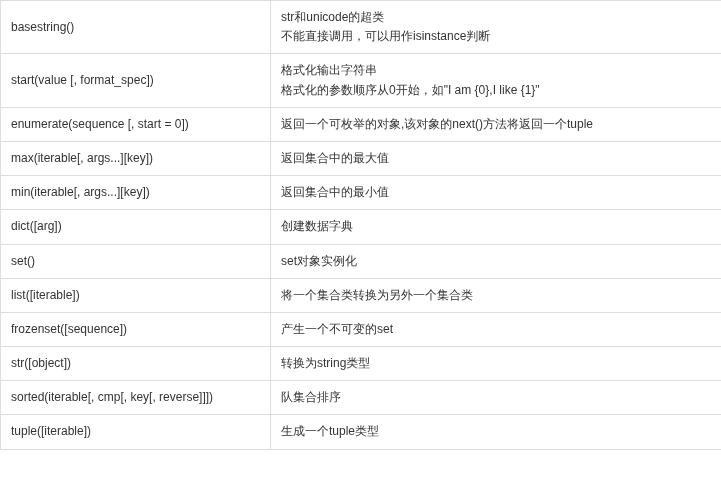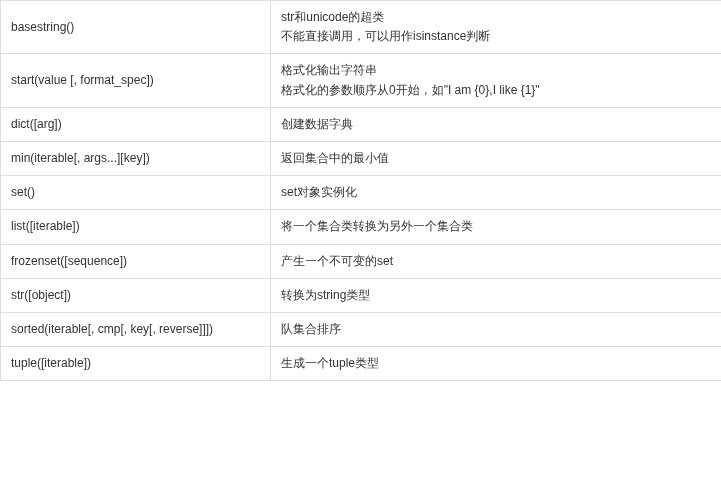--- a/index.html
+++ b/index.html
@@ -36,26 +36,34 @@
   <tbody>
       <tr>
         <td>basestring()</td>
         <td>str和unicode的超类<br>不能直接调用，可以用作isinstance判断</td>
       </tr>
       <tr>
         <td>start(value [, format_spec])</td>
         <td>格式化输出字符串<br>格式化的参数顺序从0开始，如"I am {0},I like {1}"</td>
       </tr>
       <tr>
-        <td>dict([arg])</td>
-        <td>创建数据字典</td>
+        <td>enumerate(sequence [, start = 0])</td>
+        <td>返回一个可枚举的对象,该对象的next()方法将返回一个tuple</td>
+      </tr>
+      <tr>
+        <td>max(iterable[, args...][key])</td>
+        <td>返回集合中的最大值</td>
       </tr>
       <tr>
         <td>min(iterable[, args...][key])</td>
         <td>返回集合中的最小值</td>
+      </tr>
+      <tr>
+        <td>dict([arg])</td>
+        <td>创建数据字典</td>
       </tr>
       <tr>
         <td>set()</td>
         <td>set对象实例化</td>
       </tr>
       <tr>
         <td>list([iterable])</td>
         <td>将一个集合类转换为另外一个集合类</td>
       </tr>
       <tr>

